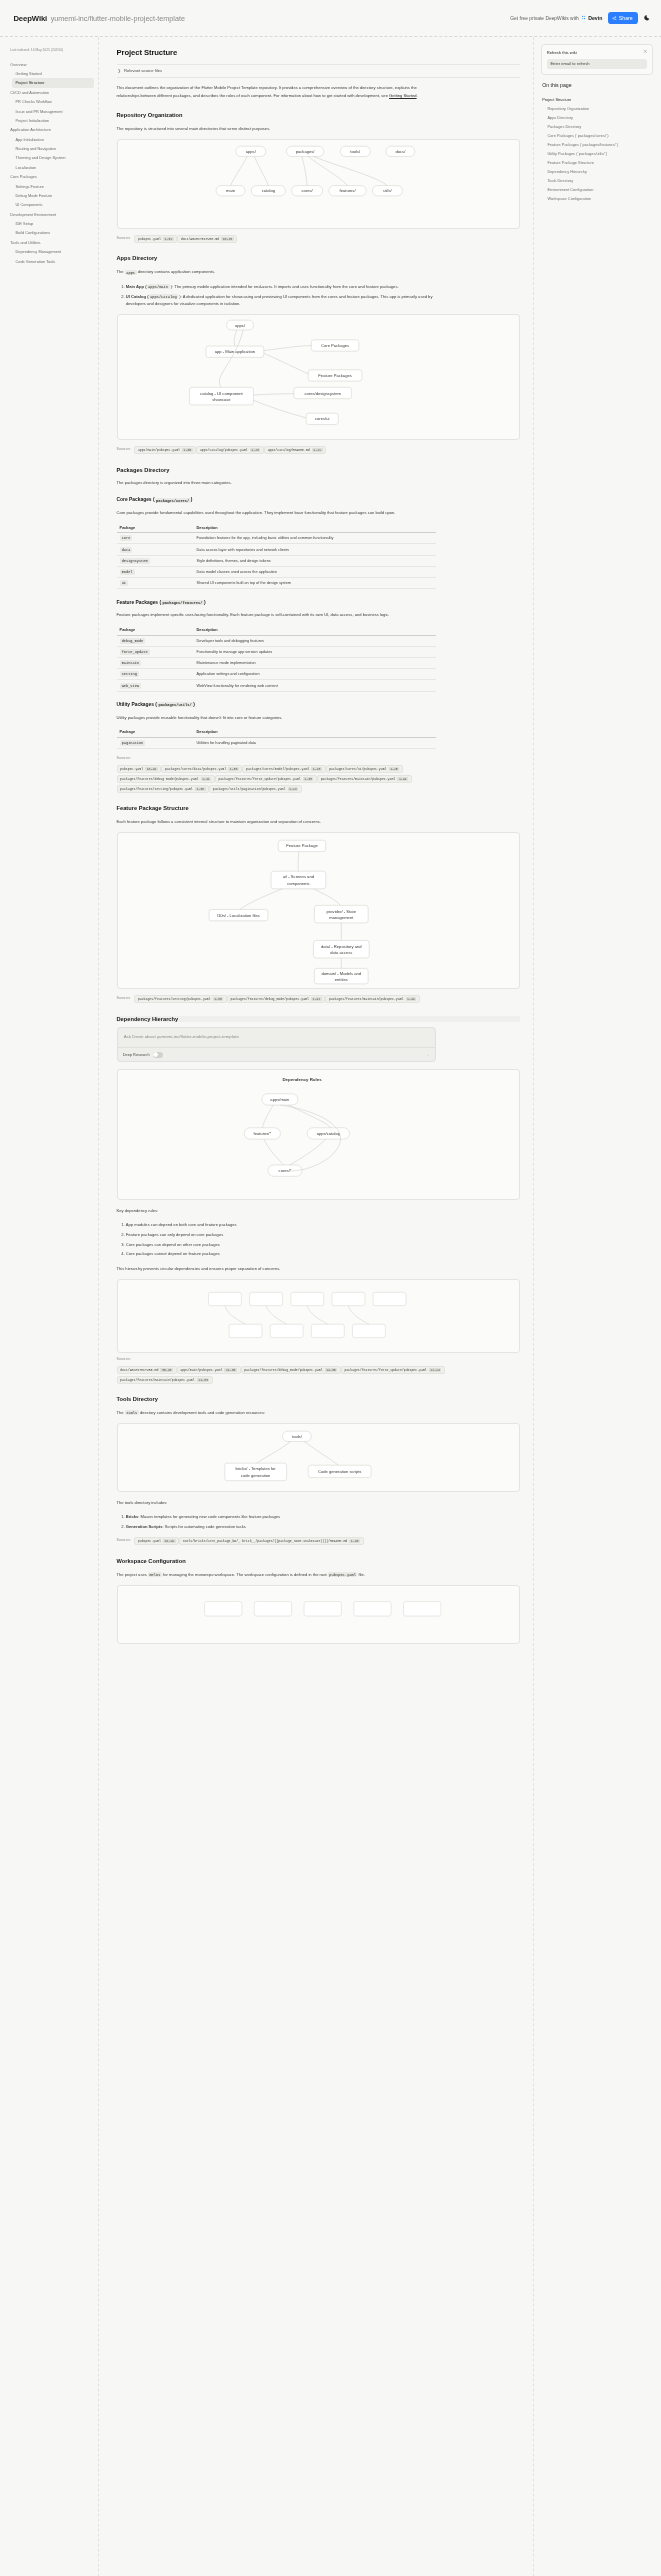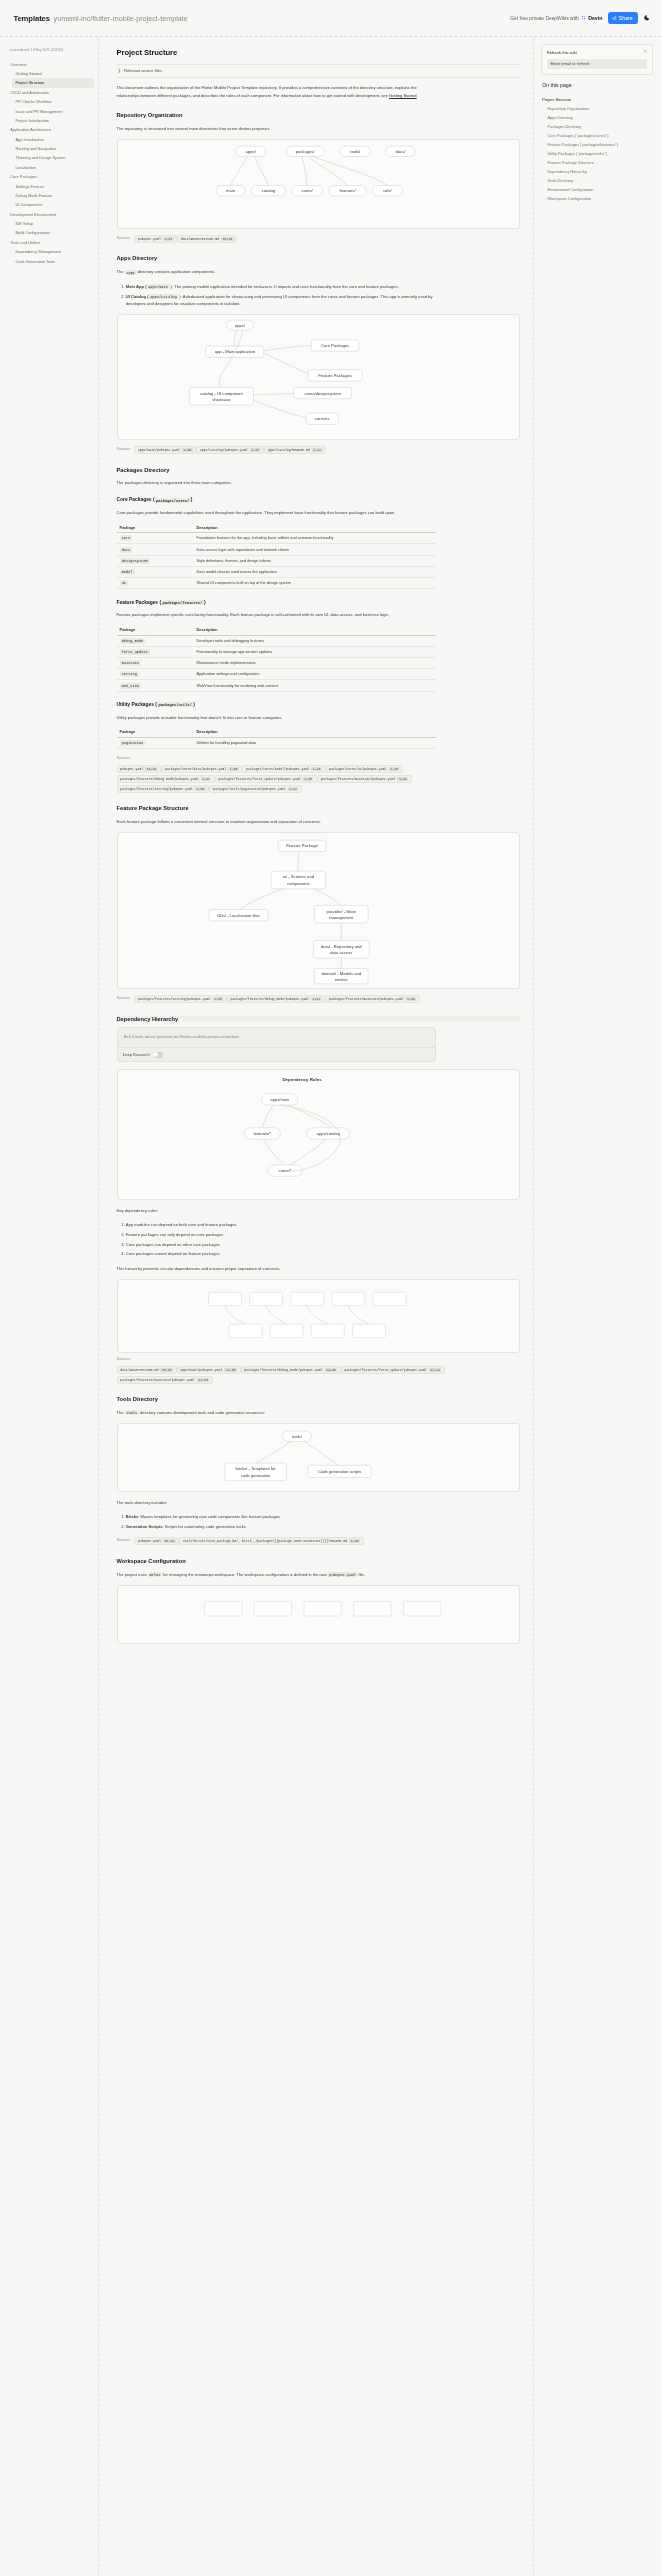--- a/index.html
+++ b/index.html
@@ -145,21 +145,21 @@
   .ask-send { margin-left: auto; font-size: 4.6px; color: #9a9a94; cursor: pointer; }
   .anchor-highlight { background: #efefeb; }
 
   
   .dgt { font-family: "Liberation Sans", sans-serif; fill: #3b3b37; }
 </style>
 </head>
 <body>
 
 <div class="topbar">
-  <span class="brand">Templates</span>
+  <span class="brand">DeepWiki</span>
   <span class="repo">yumemi-inc/flutter-mobile-project-template</span>
   <div class="topbar-right">
     <span class="promo">
       <span>Get free private DeepWikis with</span>
       <svg class="devin-mark" viewBox="0 0 16 16">
         <circle cx="5" cy="4" r="2" fill="#2b7fff"></circle>
           <circle cx="11" cy="4" r="2" fill="#6cb0ff"></circle>
         <circle cx="5" cy="11" r="2" fill="#6cb0ff"></circle>
           <circle cx="11" cy="11" r="2" fill="#2b7fff"></circle>
       </svg>

